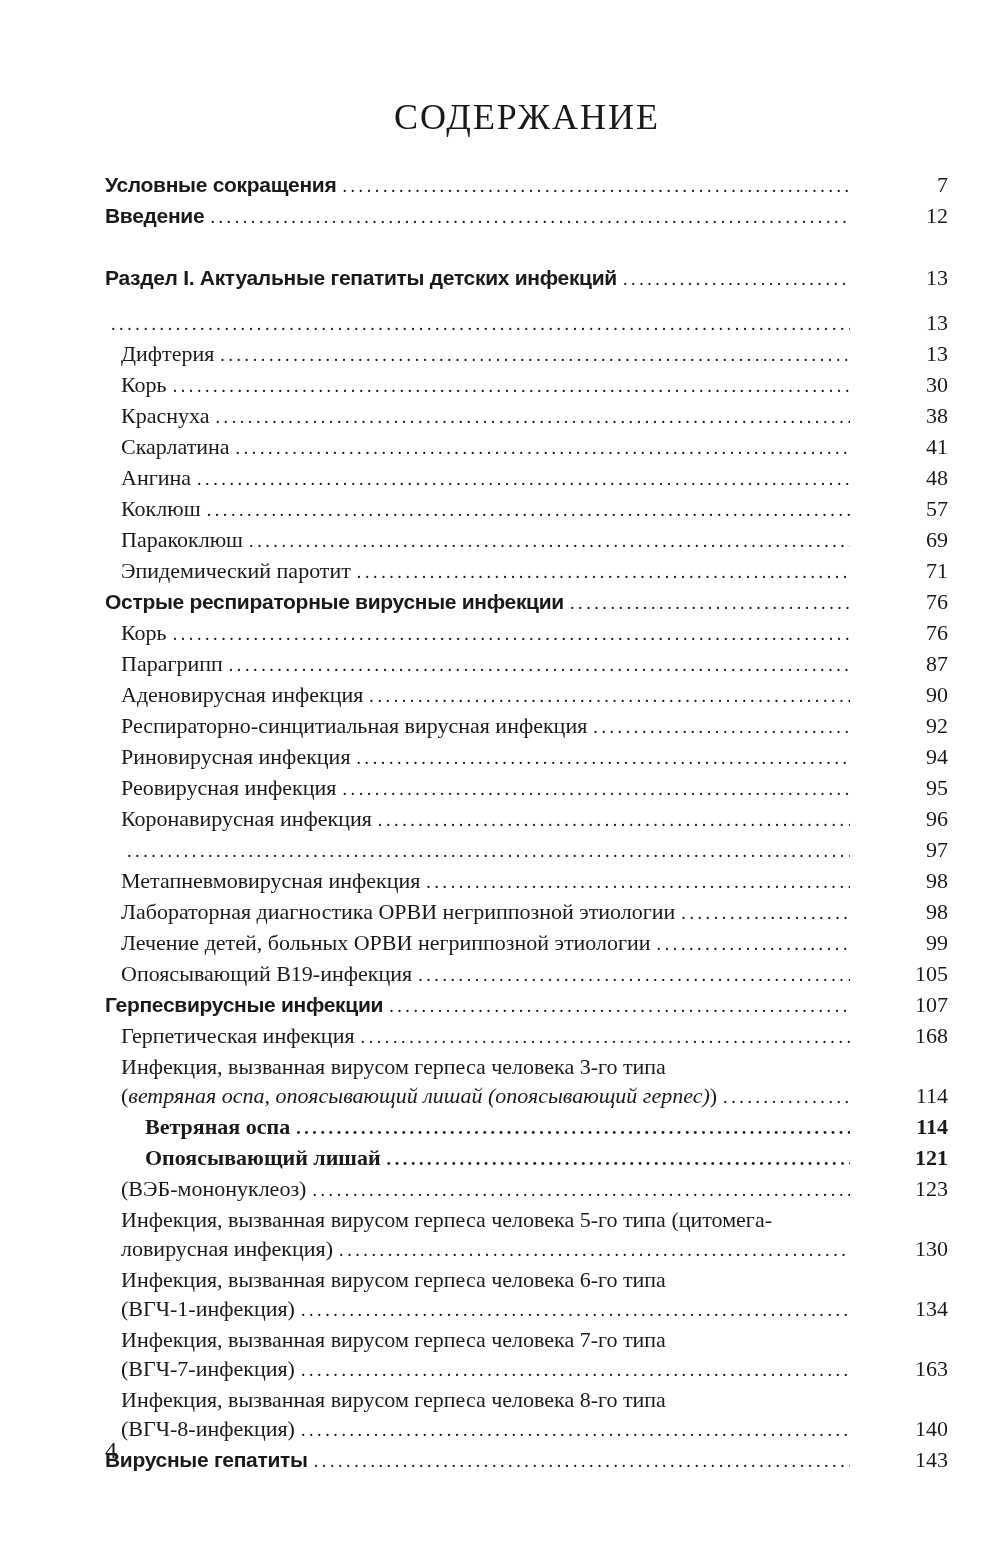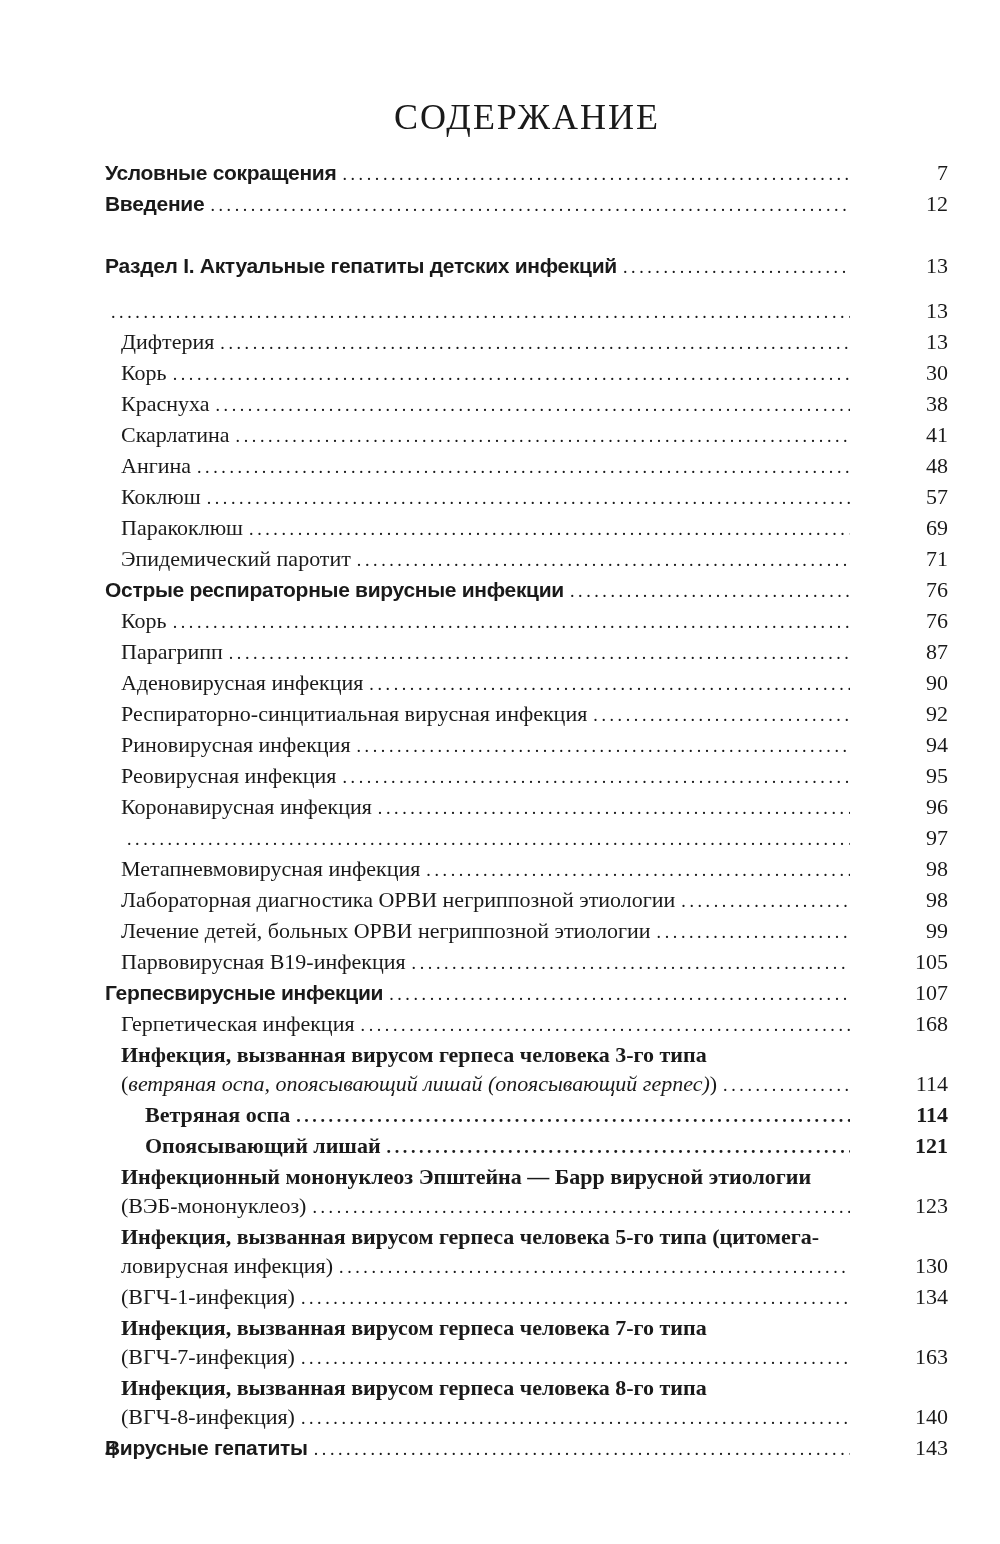--- a/index.html
+++ b/index.html
@@ -6,33 +6,33 @@
   body {
     width: 1000px; height: 1544px; background: #ffffff; color: #1a1a1a;
     font-family: "Liberation Serif", "DejaVu Serif", serif;
     position: relative; overflow: hidden;
   }
   .page-title {
     position: absolute; top: 96px; left: 0; width: 1054px;
     text-align: center; font-size: 36px; letter-spacing: 2px; font-weight: normal;
     margin: 0;
   }
-  .toc { position: absolute; left: 105px; top: 158px; width: 843px; }
+  .toc { position: absolute; left: 105px; top: 170px; width: 843px; }
   .entry { position: relative; font-size: 22px; line-height: 29px; }
   .entry .row { display: flex; align-items: baseline; }
   .entry .title { white-space: nowrap; flex: 0 0 auto; }
   .entry .leader {
     flex: 1 1 auto; overflow: hidden; white-space: nowrap; margin-left: 6px;
     margin-right: 40px; letter-spacing: 3.6px; font-size: 18px;
   }
   .entry .page { flex: 0 0 58px; text-align: right; }
   .entry.heading .title { font-weight: bold; font-family: "Liberation Sans", "DejaVu Sans", sans-serif; font-size: 21px; letter-spacing: -0.3px; }
   .entry.level1 { padding-left: 16px; }
   .entry.level2 { padding-left: 40px; font-weight: bold; }
-  .entry .firstline { white-space: nowrap; font-weight: bold; }
+  .entry .firstline { white-space: nowrap; }
   .entry .ital { font-style: italic; }
   .gap-lg { height: 31px; }
   .gap-sm { height: 14px; }
   .folio { position: absolute; left: 105px; top: 1437px; font-size: 24px; }
 </style>
 </head>
 <body>
 
 <h1 class="page-title">СОДЕРЖАНИЕ</h1>
 
@@ -206,21 +206,21 @@
     </div>
   <div class="entry level1">
       <div class="row">
         <span class="title">Лечение детей, больных ОРВИ негриппозной этиологии</span>
         <span class="leader">........................................................................................................................................................................................................</span>
         <span class="page">99</span>
       </div>
     </div>
   <div class="entry level1">
       <div class="row">
-        <span class="title">Парвовирусная В19-инфекция</span>
+        <span class="title">Опоясывающий В19-инфекция</span>
         <span class="leader">........................................................................................................................................................................................................</span>
         <span class="page">105</span>
       </div>
     </div>
 
   <div class="entry heading">
       <div class="row">
         <span class="title">Герпесвирусные инфекции</span>
         <span class="leader">........................................................................................................................................................................................................</span>
         <span class="page">107</span>
@@ -251,36 +251,36 @@
     </div>
   <div class="entry level2">
       <div class="row">
         <span class="title">Опоясывающий лишай</span>
         <span class="leader">........................................................................................................................................................................................................</span>
         <span class="page">121</span>
       </div>
     </div>
 
   <div class="entry level1">
-    <div class="firstline">Инфекционный мононуклеоз Эпштейна — Барр вирусной этиологии</div>
     <div class="row">
         <span class="title">(ВЭБ-мононуклеоз)</span>
         <span class="leader">........................................................................................................................................................................................................</span>
         <span class="page">123</span>
       </div>
   </div>
   <div class="entry level1">
     <div class="firstline">Инфекция, вызванная вирусом герпеса человека 5-го типа (цитомега-</div>
     <div class="row">
         <span class="title">ловирусная инфекция)</span>
         <span class="leader">........................................................................................................................................................................................................</span>
         <span class="page">130</span>
       </div>
   </div>
   <div class="entry level1">
+    <div class="firstline">Инфекция, вызванная вирусом герпеса человека 6-го типа</div>
     <div class="row">
         <span class="title">(ВГЧ-1-инфекция)</span>
         <span class="leader">........................................................................................................................................................................................................</span>
         <span class="page">134</span>
       </div>
   </div>
   <div class="entry level1">
     <div class="firstline">Инфекция, вызванная вирусом герпеса человека 7-го типа</div>
     <div class="row">
         <span class="title">(ВГЧ-7-инфекция)</span>

